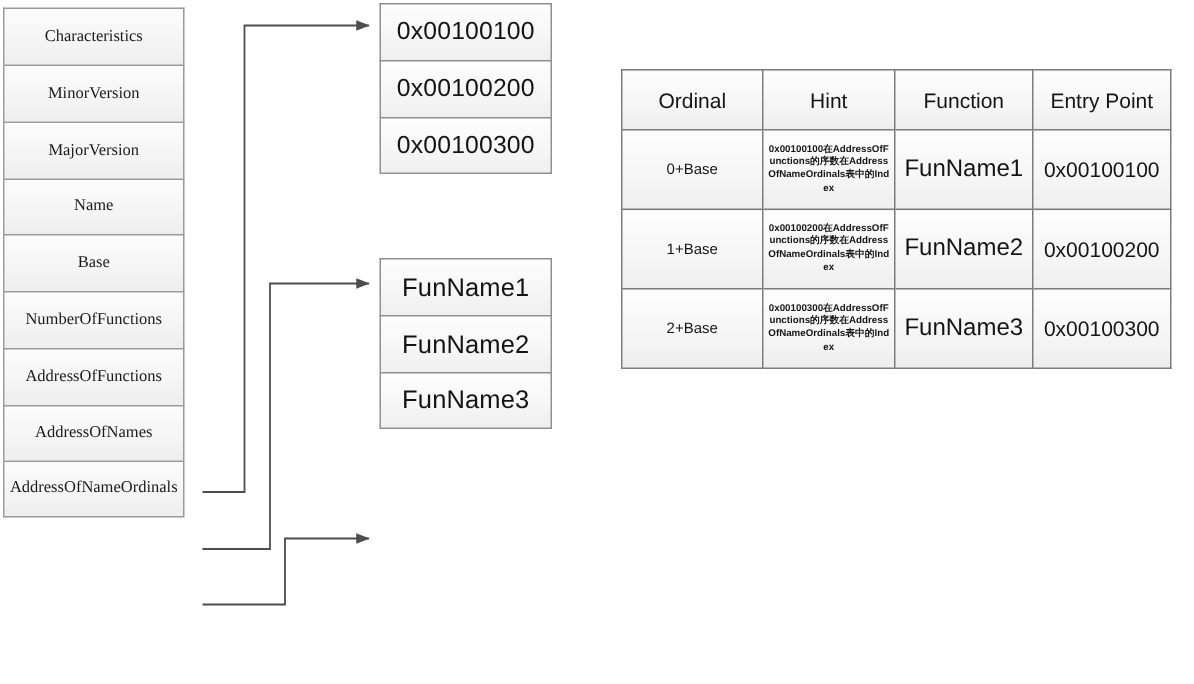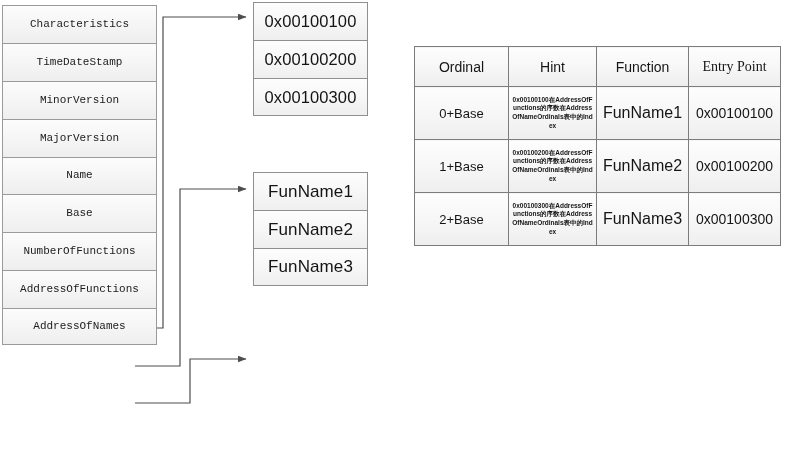--- a/index.html
+++ b/index.html
@@ -39,25 +39,25 @@
   
   .struct-col {
     position: absolute;
     left: 2px;
     top: 5px;
     width: 133px;
   }
   .struct-row {
     position: relative;
     box-sizing: border-box;
-    width: 155px;
+    width: 121px;
     border: 1px solid #9a9a9a;
     border-bottom: none;
     background: linear-gradient(to bottom, #fcfcfc 0%, #f4f4f4 60%, #eeeeee 100%);
-    font-family: Liberation Mono, monospace;
+    font-family: Liberation Serif, serif;
     font-size: 11px;
     line-height: 1.25;
     color: #1b1b1b;
     display: flex;
     align-items: center;
     justify-content: center;
     text-align: center;
     padding: 0 3px;
   }
   .struct-row:last-child {
@@ -110,23 +110,23 @@
   #export-table th {
     height: 40px;
     font-size: 14px;
     font-weight: normal;
   }
   #export-table td { height: 53px; }
 
   .col-ordinal    { width: 94px; }
   .col-hint       { width: 88px; }
   .col-function   { width: 92px; }
-  .col-entrypoint { width: 92px; font-family: Liberation Serif, serif; }
-
-  .cell-ordinal   { font-size: 13px; }
+  .col-entrypoint { width: 92px; }
+
+  .cell-ordinal   { font-size: 10px; }
   .cell-function  { font-size: 16px; }
   .cell-entry     { font-size: 14px; }
   .cell-hint {
     font-size: 6.5px;
     line-height: 1.32;
     font-weight: bold;
     word-break: break-all;
     padding: 1px 2px;
   }
 </style>
@@ -147,42 +147,42 @@
     <path d="M135,366 L180,366 L180,189 L246,189" marker-end="url(#arrowhead)"></path>
 
     <path d="M135,403 L190,403 L190,359 L246,359" marker-end="url(#arrowhead)"></path>
   </svg>
 
   <div class="struct-col">
     <div class="struct-row" style="height:38px">
       <span>Characteristics</span>
     </div>
     <div class="struct-row" style="height:38px">
-      <span>TimeDateStamp</span>
-    </div>
-    <div class="struct-row" style="height:38px">
       <span>MinorVersion</span>
     </div>
     <div class="struct-row" style="height:38px">
       <span>MajorVersion</span>
     </div>
     <div class="struct-row" style="height:37px">
       <span>Name</span>
     </div>
     <div class="struct-row" style="height:38px">
       <span>Base</span>
     </div>
     <div class="struct-row" style="height:38px">
       <span>NumberOfFunctions</span>
     </div>
     <div class="struct-row" style="height:38px">
       <span>AddressOfFunctions</span>
     </div>
     <div class="struct-row" style="height:37px">
       <span>AddressOfNames</span>
+    </div>
+    <div class="struct-row" style="height:38px">
+      <span>AddressOfNameOrdinals</span>
     </div>
   </div>
 
   <div class="vbox-group" style="left:253px; top:2px;">
     <div class="vbox addr">0x00100100</div>
     <div class="vbox addr">0x00100200</div>
     <div class="vbox addr">0x00100300</div>
   </div>
 
   <div class="vbox-group" style="left:253px; top:172px;">

